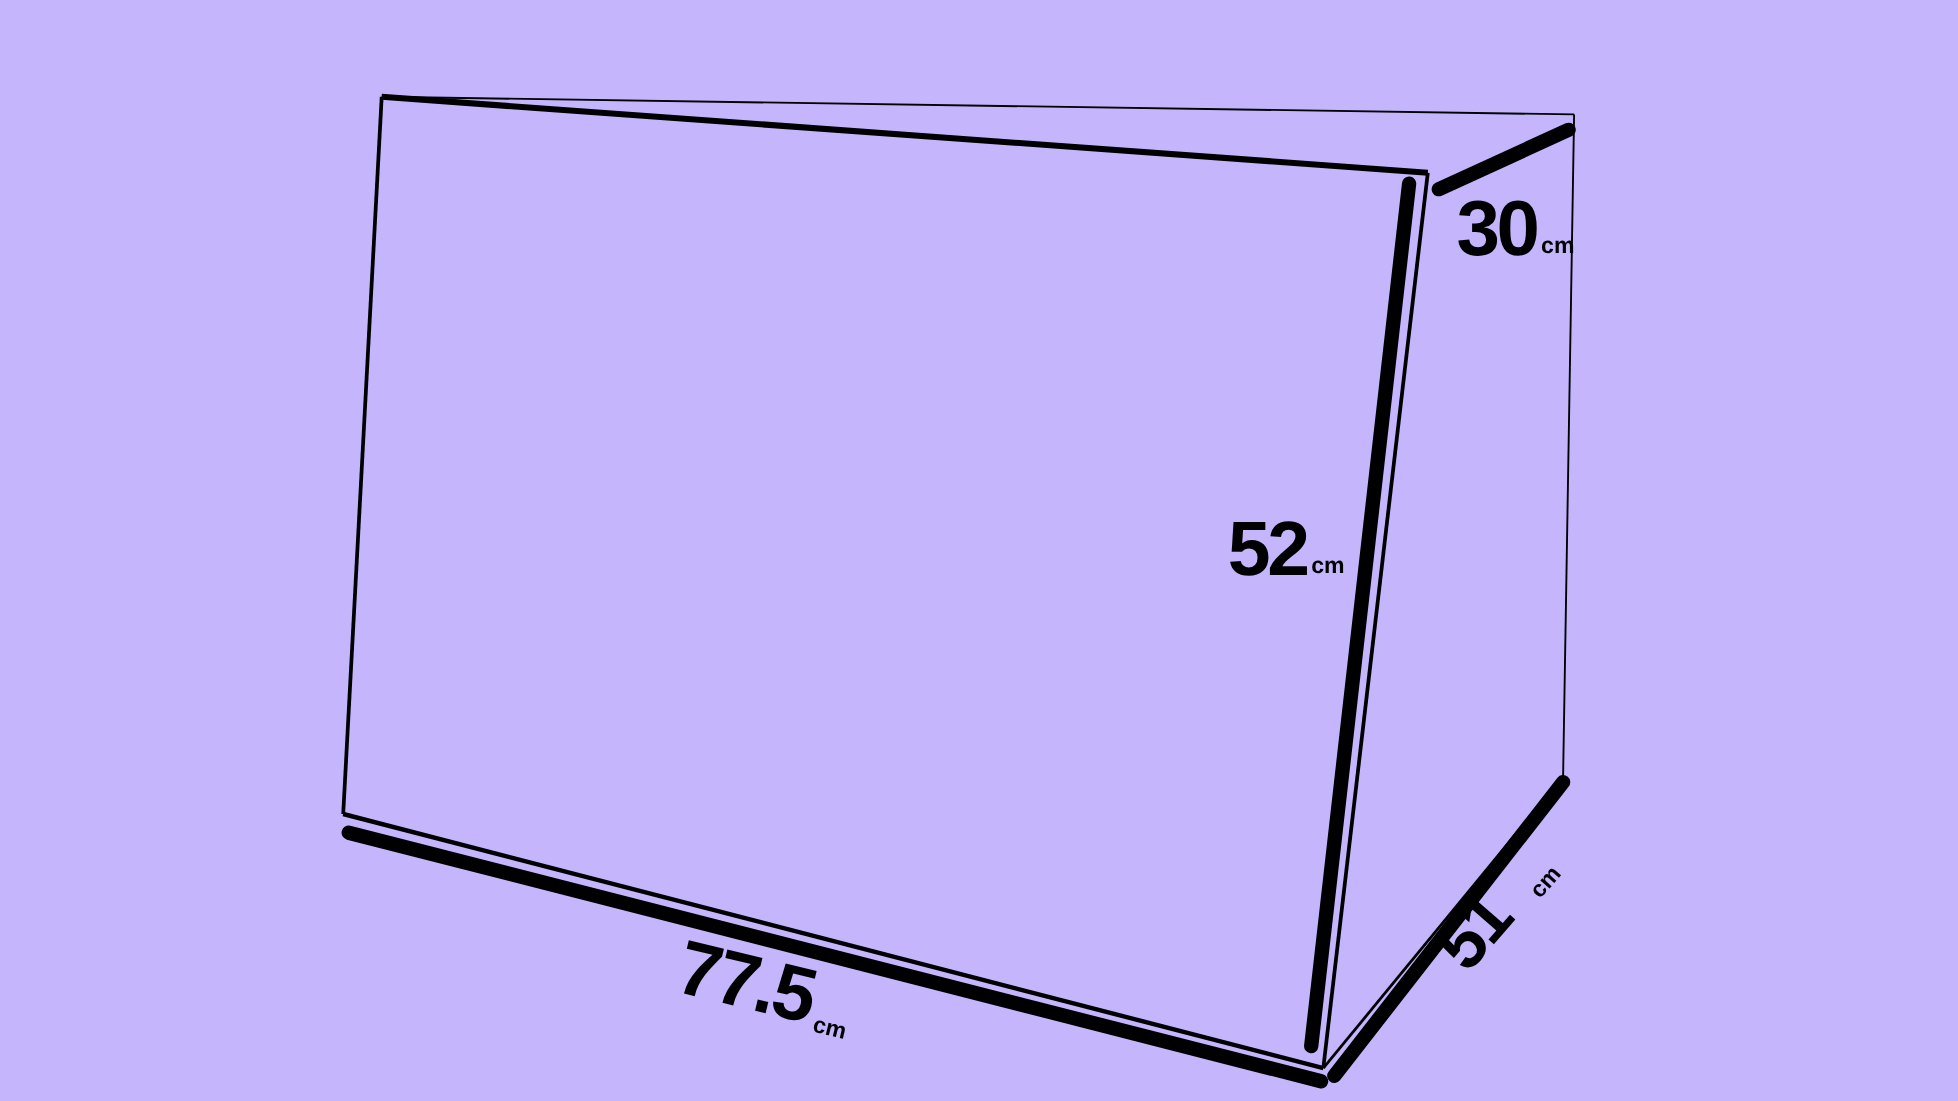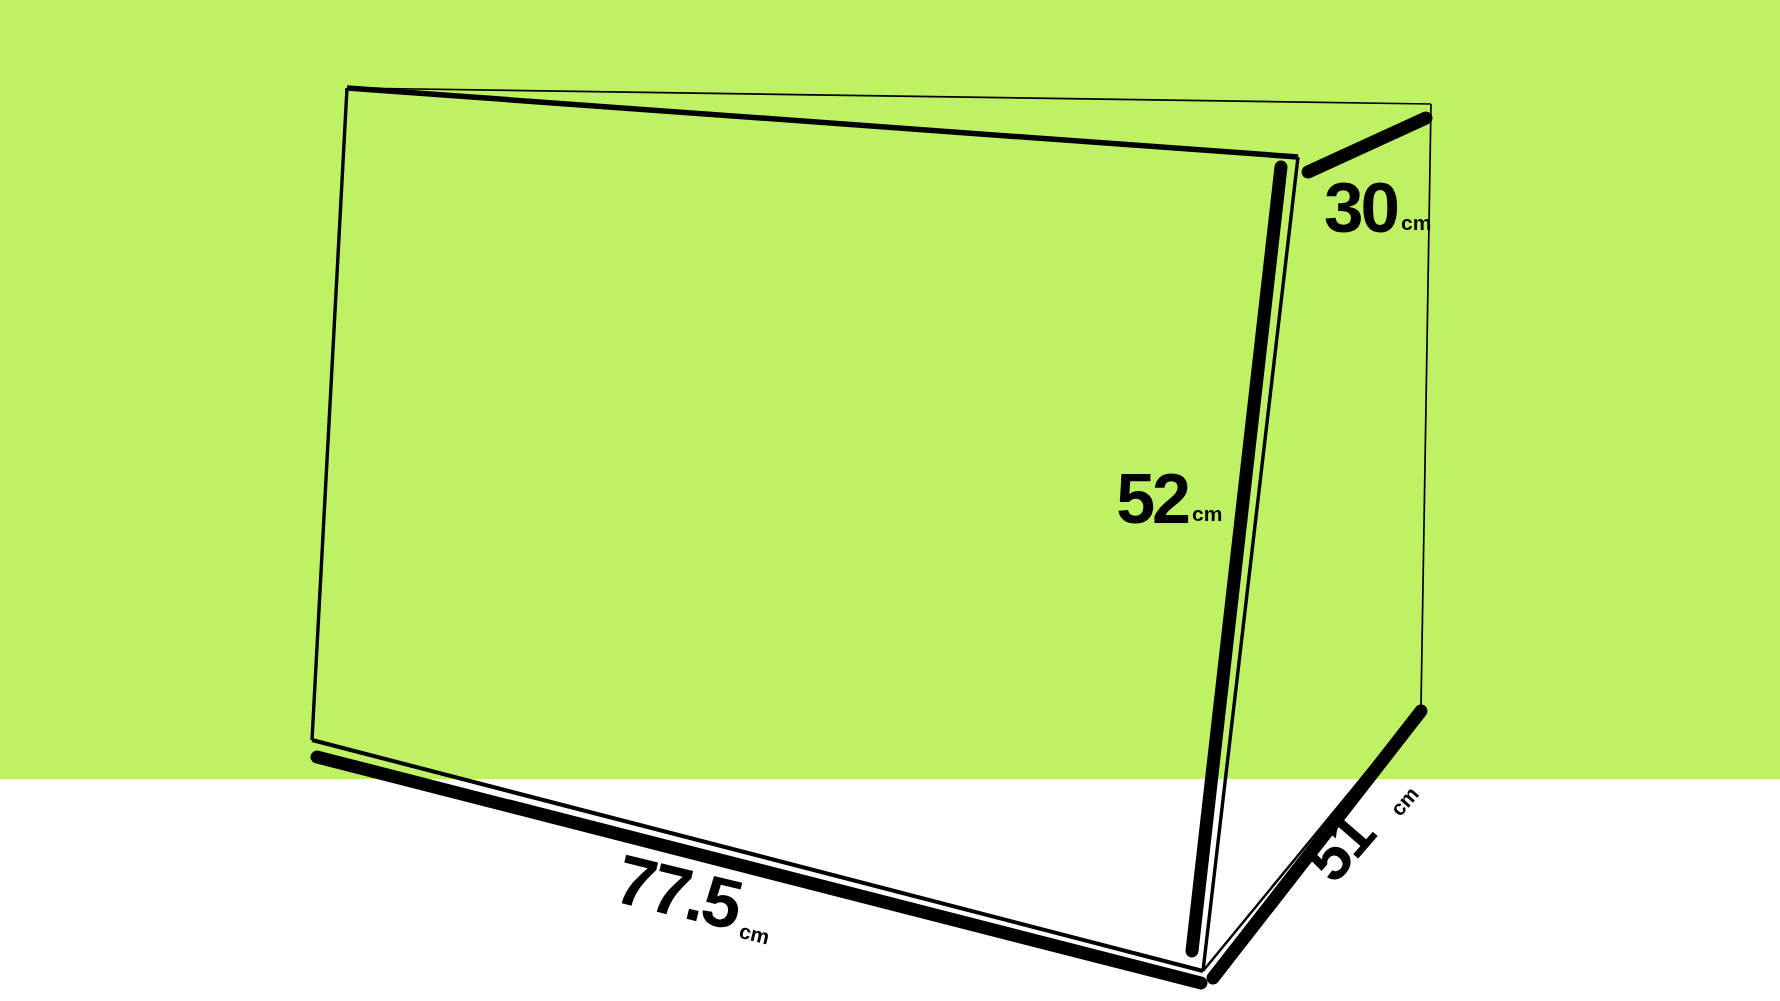--- a/index.html
+++ b/index.html
@@ -9,22 +9,22 @@
   }
   body {
     width: 1780px;
     height: 1001px;
     overflow: hidden;
     font-family: "Liberation Sans", sans-serif;
   }
   .diagram-stage {
     position: relative;
     width: 1780px;
-    height: 779px;
-    background: #bef264;
+    height: 1001px;
+    background: #c4b5fd;
     text-decoration: underline;
   }
   svg { display: block; }
   .edge {
     fill: none;
     stroke-linecap: butt;
     stroke-linejoin: miter;
   }
   .dim-bar {
     fill: none;

